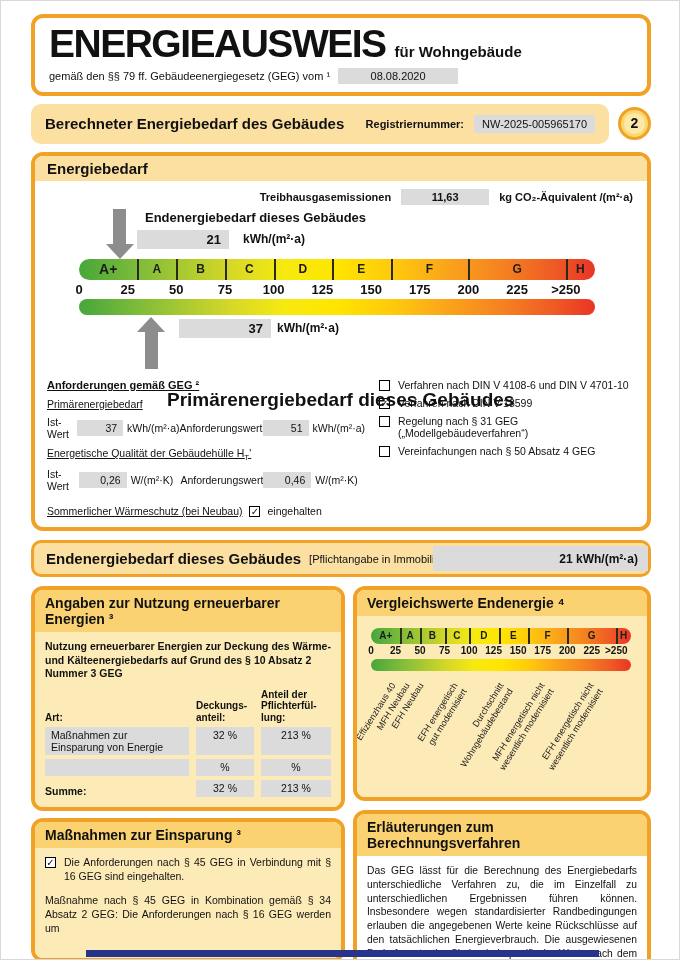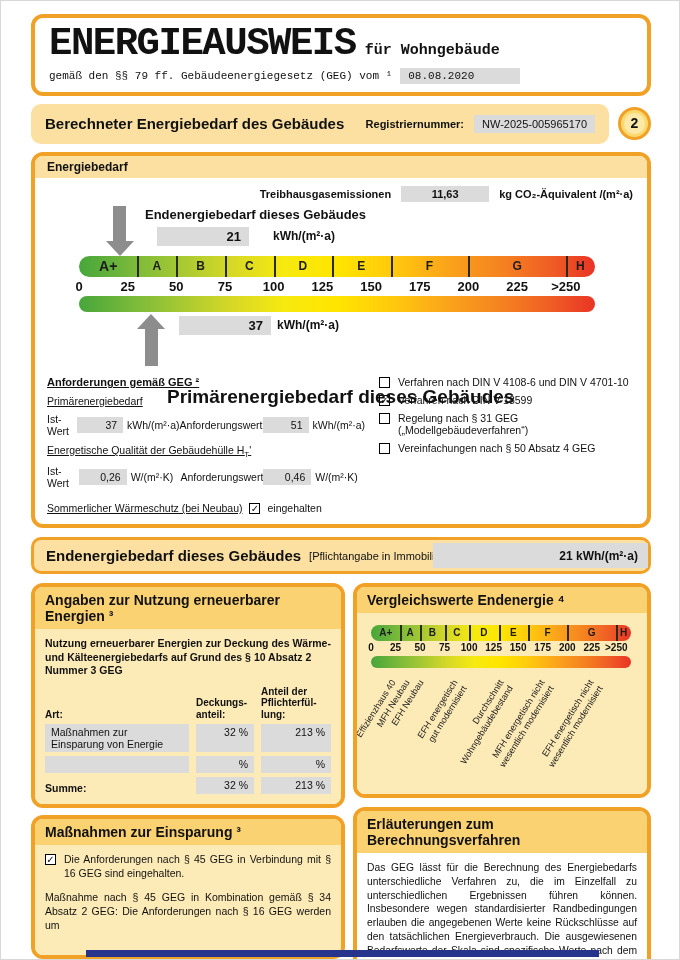--- a/index.html
+++ b/index.html
@@ -5,62 +5,62 @@
   html,body{margin:0;padding:0;background:#fff;}
   .page{position:relative;width:680px;height:960px;background:#fff;margin:0 auto;
         font-family:"Liberation Sans","DejaVu Sans",sans-serif;color:#111;
         border:1px solid #d8d8d8;box-sizing:border-box;overflow:hidden;}
   .content{position:absolute;left:30px;top:13px;width:620px;}
 
   .obox{border:4px solid #F1A126;border-radius:12px;background:#fff;overflow:hidden;box-sizing:border-box;}
   .graybox{background:#DBDBDB;display:inline-block;box-sizing:border-box;}
 
   
-  .hdr{padding:6px 9px 8px 14px;font-family:Liberation Mono, monospace;}
+  .hdr{padding:6px 9px 8px 14px;}
   .hdr-titlerow{display:flex;align-items:baseline;}
   .hdr-title{font-size:39px;font-weight:bold;letter-spacing:-1.5px;line-height:1.05;}
   .hdr-sub{font-size:15px;font-weight:bold;margin-left:9px;}
   .hdr-lawrow{font-size:11px;margin-top:3px;display:flex;align-items:center;gap:8px;}
-  .hdr-date{min-width:120px;padding:2px 8px;font-size:11px;}
+  .hdr-date{min-width:120px;padding:2px 8px;font-size:11px;text-align:center;}
 
   
   .regwrap{position:relative;margin-top:8px;height:40px;}
   .regbar{position:absolute;left:0;top:0;width:578px;height:40px;background:#FBE0A2;border-radius:10px;
           display:flex;align-items:center;padding:0 14px;box-sizing:border-box;gap:10px;}
   .reg-title{font-size:15px;font-weight:bold;}
   .reg-label{font-size:11px;font-weight:bold;margin-left:auto;}
   .reg-value{font-size:11px;padding:3px 8px;}
   .badge{position:absolute;right:0;top:3px;width:33px;height:33px;border-radius:50%;
          border:3px solid #F1A126;background:#FBD96F;box-sizing:border-box;
          display:flex;align-items:center;justify-content:center;}
   .badge-inner{width:21px;height:21px;border-radius:50%;background:#FCE9A8;
                display:flex;align-items:center;justify-content:center;font-weight:bold;font-size:14px;}
 
   
-  .secband{background:#FBE0A2;padding:4px 12px;font-weight:bold;font-size:12px;}
+  .secband{background:#FBE0A2;padding:4px 12px;font-weight:bold;font-size:15px;}
   .secband2{background:#FBD272;padding:5px 10px;font-weight:bold;font-size:14px;}
   .ebox{margin-top:8px;}
 
   
   .emis{display:flex;justify-content:flex-end;align-items:center;gap:10px;padding:8px 14px 2px 0;font-size:11px;font-weight:bold;}
   .emis-val{width:88px;text-align:center;padding:2px 6px;font-weight:bold;}
 
   
   .scale-wrap{position:relative;margin:0 52px 0 44px;}
   .indblock{position:relative;}
   .endblock{height:52px;}
   .primblock{height:56px;}
   .arrow{position:absolute;display:flex;flex-direction:column;align-items:center;width:28px;}
   .arrow .shaft{width:13px;background:#8D8D8D;flex:1;}
   .arrow .headd{width:0;height:0;border-left:14px solid transparent;border-right:14px solid transparent;border-top:15px solid #8D8D8D;}
   .arrow .headu{width:0;height:0;border-left:14px solid transparent;border-right:14px solid transparent;border-bottom:15px solid #8D8D8D;}
   .endblock .arrow{top:2px;height:50px;}
   .primblock .arrow{top:2px;height:52px;}
   .end-label{position:absolute;left:66px;top:3px;font-size:13px;font-weight:bold;}
-  .end-valline{position:absolute;left:58px;top:23px;display:flex;align-items:center;gap:24px;margin-left:20px;}
+  .end-valline{position:absolute;left:58px;top:23px;display:flex;align-items:center;gap:14px;}
   .valbox{width:92px;text-align:right;padding:2px 8px;font-size:13px;font-weight:bold;}
   .valunit{font-size:12px;font-weight:bold;}
   .prim-valline{position:absolute;left:100px;top:4px;display:flex;align-items:center;gap:6px;}
   .prim-label{position:absolute;left:88px;top:26px;font-size:19px;font-weight:bold;margin-top:48px;}
 
   .band{position:relative;height:21px;border-radius:11px;
         background:linear-gradient(90deg,#47A63B 0%,#7CBB3A 11%,#A8C932 20%,#D8D926 30%,#F7EA0F 40%,#FFE500 50%,#FFC90D 61%,#FAA21B 72%,#F58220 82%,#EF5B25 92%,#E93425 100%);}
   .band-letter{position:absolute;top:0;transform:translateX(-50%);line-height:21px;font-size:12px;font-weight:bold;color:#1c1c1c;}
   .band-letter.first{font-size:14px;}
   .band-div{position:absolute;top:0;width:2px;height:100%;background:#2a2a1a;}
@@ -107,21 +107,21 @@
 
   
   .cols{display:flex;gap:8px;margin-top:9px;align-items:flex-start;}
   .col-l{width:314px;flex:none;}
   .col-r{flex:1;}
   .ybody{background:#FDEBB7;}
   .ren-body{padding:8px 10px 10px 10px;font-size:10.5px;}
   .ren-intro{font-weight:bold;line-height:1.3;}
   .ren-table{display:grid;grid-template-columns:1fr 58px 70px;column-gap:7px;row-gap:4px;margin-top:8px;}
   .ren-th{font-weight:bold;font-size:10px;line-height:1.15;align-self:end;}
-  .ren-cell{background:#DBDBDB;padding:2px 6px;text-align:right;min-height:13px;}
+  .ren-cell{background:#DBDBDB;padding:2px 6px;text-align:center;min-height:13px;}
   .ren-cell.name{text-align:left;}
   .ren-sum{font-weight:bold;align-self:end;}
   .mas-body{padding:8px 10px 12px 10px;font-size:10.5px;}
   .mas-intro{font-weight:bold;line-height:1.32;text-align:justify;margin-bottom:10px;}
   .mas-body .chk-row{margin-bottom:10px;}
   .mas-body .chk-label{line-height:1.32;text-align:justify;}
 
   .ver-body{padding:2px 0 6px 0;}
   .rlabels{position:relative;height:112px;margin:8px 16px 0 14px;}
   .rlabel{position:absolute;top:2px;width:140px;text-align:right;font-size:9px;line-height:1.2;color:#222;

